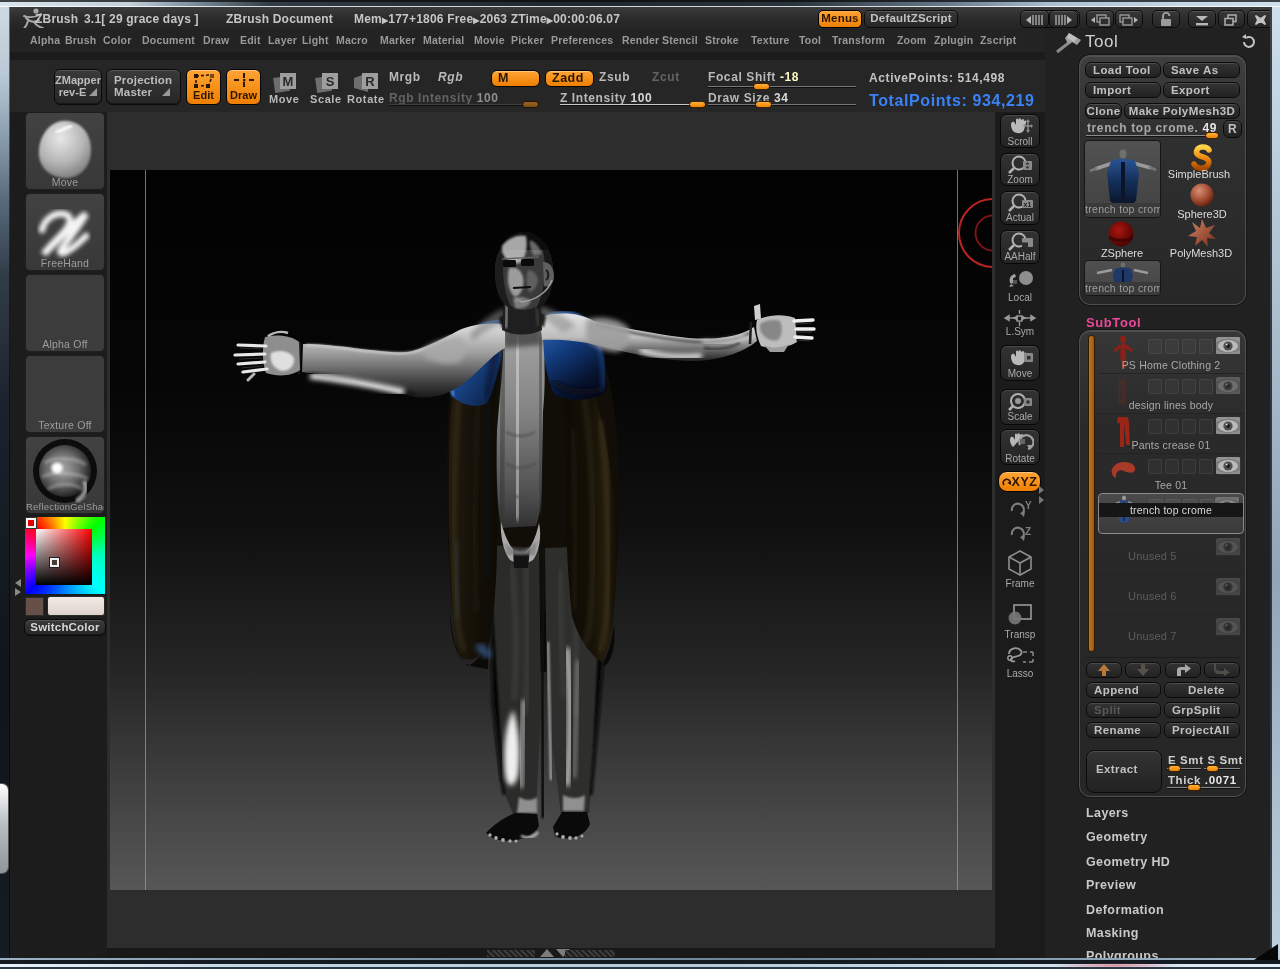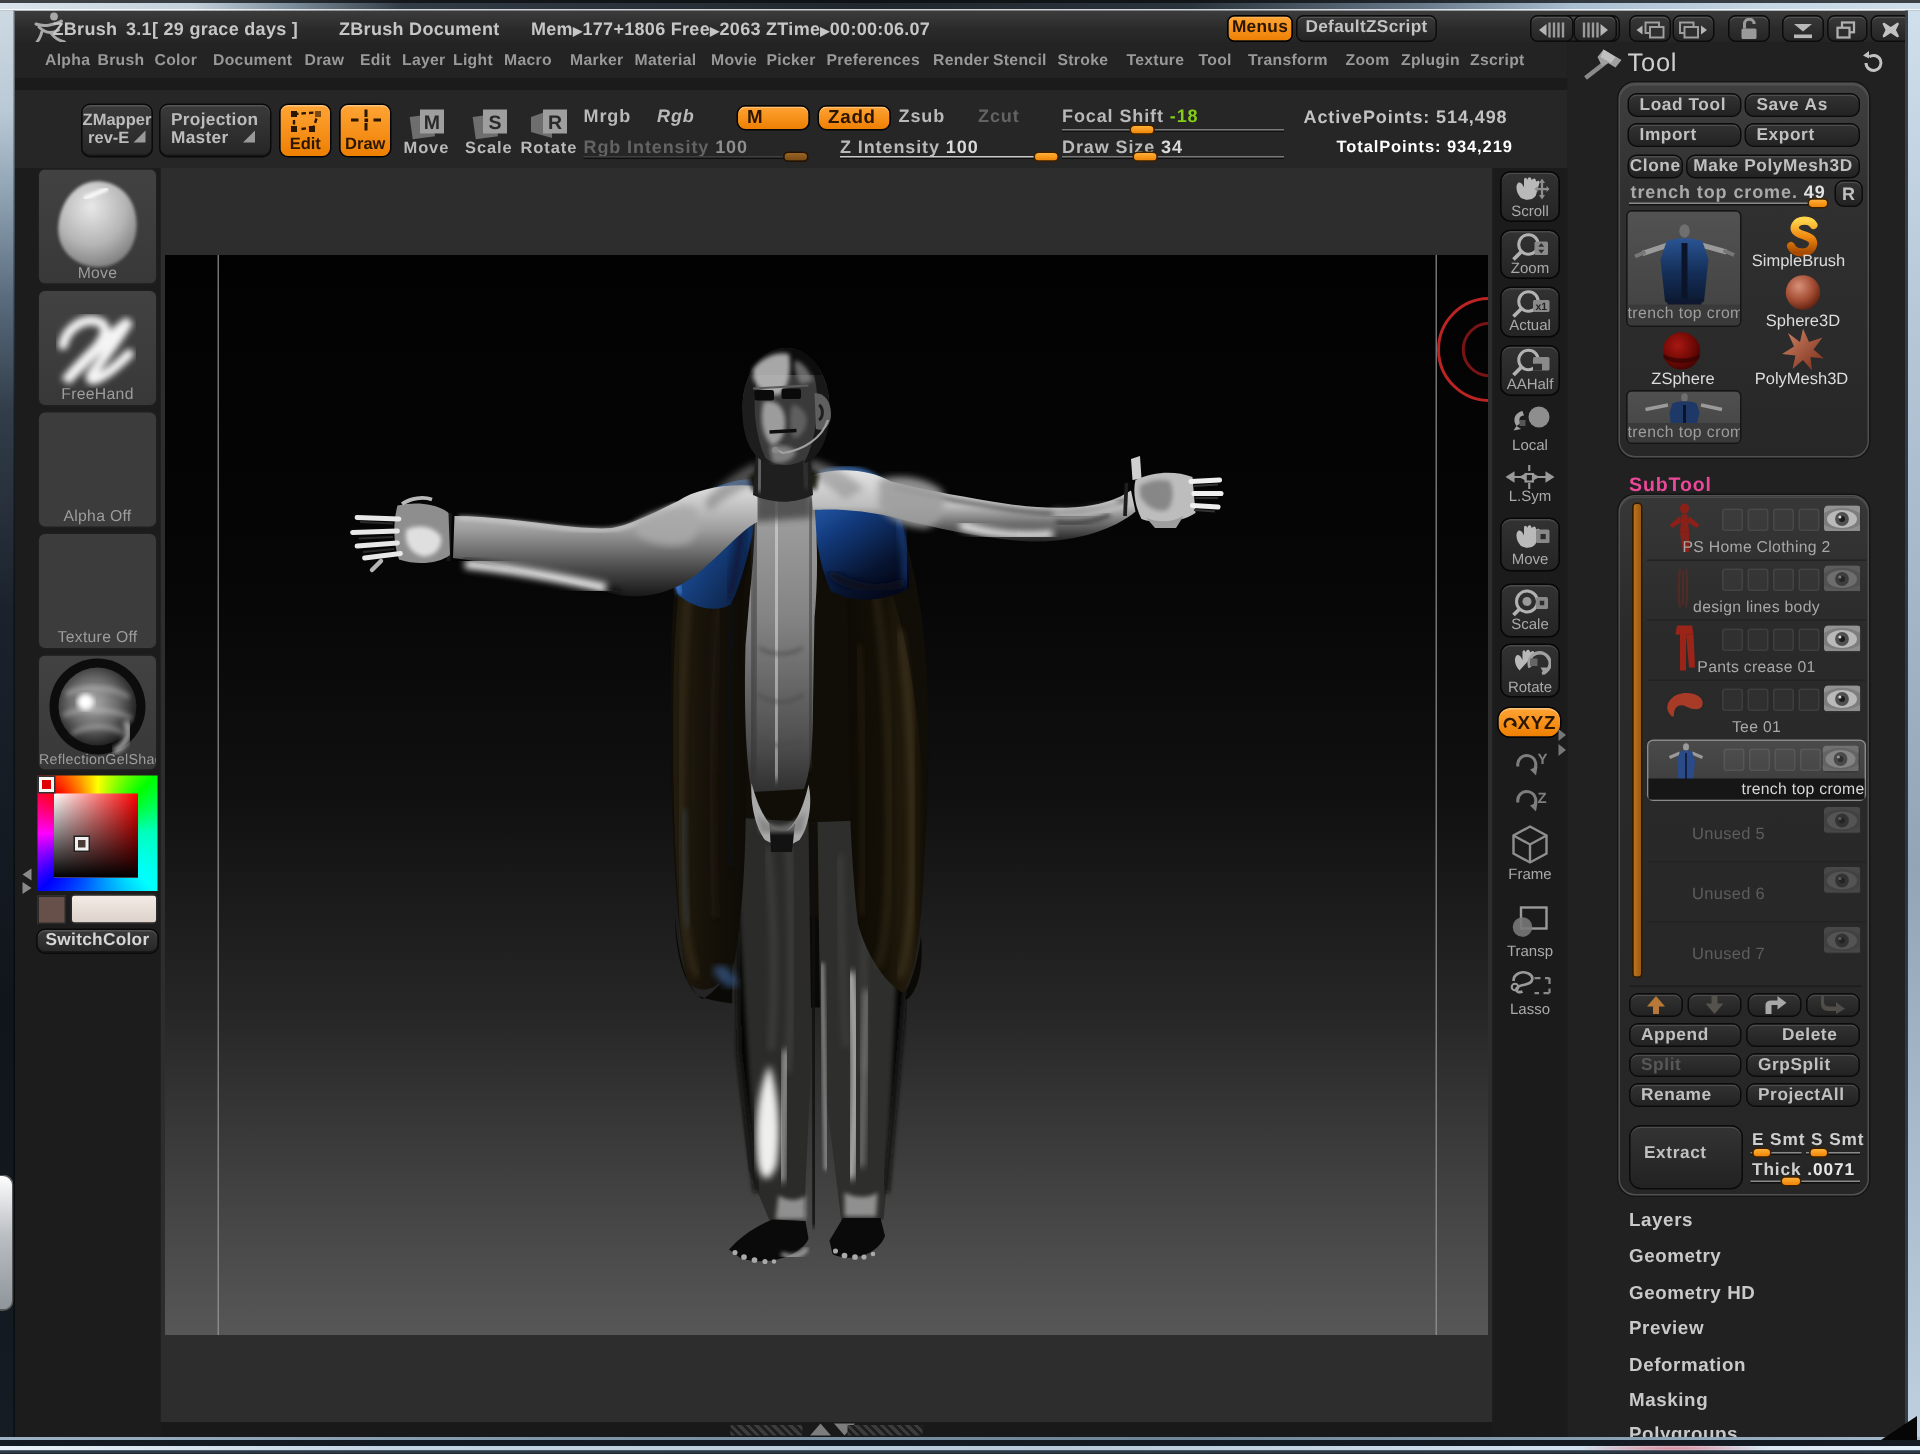--- a/index.html
+++ b/index.html
@@ -418,34 +418,34 @@
         <rect x="14" y="2" width="16" height="16" fill="#9e9e9e"></rect>
         <text x="22" y="15" font-size="13" font-weight="bold" text-anchor="middle" fill="#2a2a2a" font-family="Liberation Sans">R</text>
       </svg></div>
 <div class="lbl" style="left:347px;top:93px;font-size:11px;">Rotate</div>
 <div class="lbl" style="left:389px;top:70px;font-size:12px;">Mrgb</div>
 <div class="lbl" style="left:438px;top:70px;font-size:12px;font-style:italic;">Rgb</div>
 <div class="obtn abs" style="left:491px;top:70px;width:49px;height:17px;font-size:12.5px;text-align:left;padding-left:6px;">M</div>
 <div class="obtn abs" style="left:545px;top:70px;width:49px;height:17px;font-size:12.5px;text-align:left;padding-left:6px;">Zadd</div>
 <div class="lbl" style="left:599px;top:70px;font-size:12px;">Zsub</div>
 <div class="lbl dimtx" style="left:652px;top:70px;font-size:12px;">Zcut</div>
-<div class="lbl" style="left:708px;top:70px;font-size:12px;">Focal&nbsp;Shift&nbsp;<span style="color:#84cc16;">-18</span></div>
+<div class="lbl" style="left:708px;top:70px;font-size:12px;">Focal&nbsp;Shift&nbsp;<span style="color:#fef9c3;">-18</span></div>
 <div class="track abs" style="left:708px;top:86px;width:148px;background:#787878;"></div>
 <div class="knob abs" style="left:753px;top:83px;width:17px;"></div>
 <div class="lbl dimtx" style="left:389px;top:91px;font-size:12px;">Rgb&nbsp;Intensity&nbsp;<span style="color:#8e8e8e;">100</span></div>
 <div class="track abs" style="left:389px;top:104px;width:150px;background:#3f3f3f;"></div>
 <div class="knob abs" style="left:522px;top:101px;width:17px;background:linear-gradient(#9a6426,#7a4c14);border-color:#241200;"></div>
 <div class="lbl" style="left:560px;top:91px;font-size:12px;">Z&nbsp;Intensity&nbsp;<span style="color:#d9d9d9;">100</span></div>
 <div class="track abs" style="left:560px;top:104px;width:145px;background:#c9c9c9;"></div>
 <div class="knob abs" style="left:689px;top:101px;width:17px;"></div>
 <div class="lbl" style="left:708px;top:91px;font-size:12px;">Draw&nbsp;Size&nbsp;<span style="color:#d9d9d9;">34</span></div>
 <div class="track abs" style="left:708px;top:104px;width:148px;background:#787878;"></div>
 <div class="knob abs" style="left:755px;top:101px;width:17px;"></div>
 <div class="lbl" style="left:869px;top:71px;font-size:12px;color:#c3c3c3;">ActivePoints:&nbsp;514,498</div>
-<div class="lbl" style="left:891px;top:92px;font-size:11px;color:#ffffff;">TotalPoints:&nbsp;934,219</div>
+<div class="lbl" style="left:869px;top:92px;font-size:16px;color:#3b82f6;">TotalPoints:&nbsp;934,219</div>
 <div id="tray" class="abs">
   <div class="titem" style="top:0px;">
     <svg width="78" height="76">
           <defs>
             <radialGradient id="mvsp" cx="0.42" cy="0.3" r="0.8">
               <stop offset="0" stop-color="#e8e8e8"></stop>
               <stop offset="0.55" stop-color="#b5b5b5"></stop>
               <stop offset="1" stop-color="#6f6f6f"></stop>
             </radialGradient>
             <filter id="tb1">
@@ -817,21 +817,21 @@
             <path d="M9,6 C11,5 15,5 17,6 L19,12 L18,26 C14,28 12,28 8,26 L7,12 Z" fill="#2a4a88"></path>
             <path d="M12.5,7 L13.5,7 L13.5,26 L12.5,26 Z" fill="#0c142a"></path>
           </svg>
       <div class="slot" style="left:50px;"></div>
           <div class="slot" style="left:67px;"></div>
           <div class="slot" style="left:84px;"></div>
           <div class="slot" style="left:101px;"></div>
       <svg class="eye" style="border:none;opacity:.55;" width="25" height="18">
             <use href="#eyeg"></use>
           </svg>
-      <div class="nm" style="background:#161616;color:#d8d8d8;bottom:0;padding:1px 0;text-align:right;">trench&nbsp;top&nbsp;crome</div>
+      <div class="nm" style="background:#161616;color:#d8d8d8;bottom:16px;padding:1px 0;">trench&nbsp;top&nbsp;crome</div>
     </div>
     <div class="strow" style="top:204px;">
       <svg class="eye" style="border:none;opacity:.3;" width="25" height="18">
             <use href="#eyeg"></use>
           </svg>
       <div class="abs" style="left:30px;top:15px;font-size:11px;color:#5d5d5d;letter-spacing:.2px;">Unused&nbsp;5</div>
     </div>
     <div class="strow" style="top:244px;">
       <svg class="eye" style="border:none;opacity:.3;" width="25" height="18">
             <use href="#eyeg"></use>

